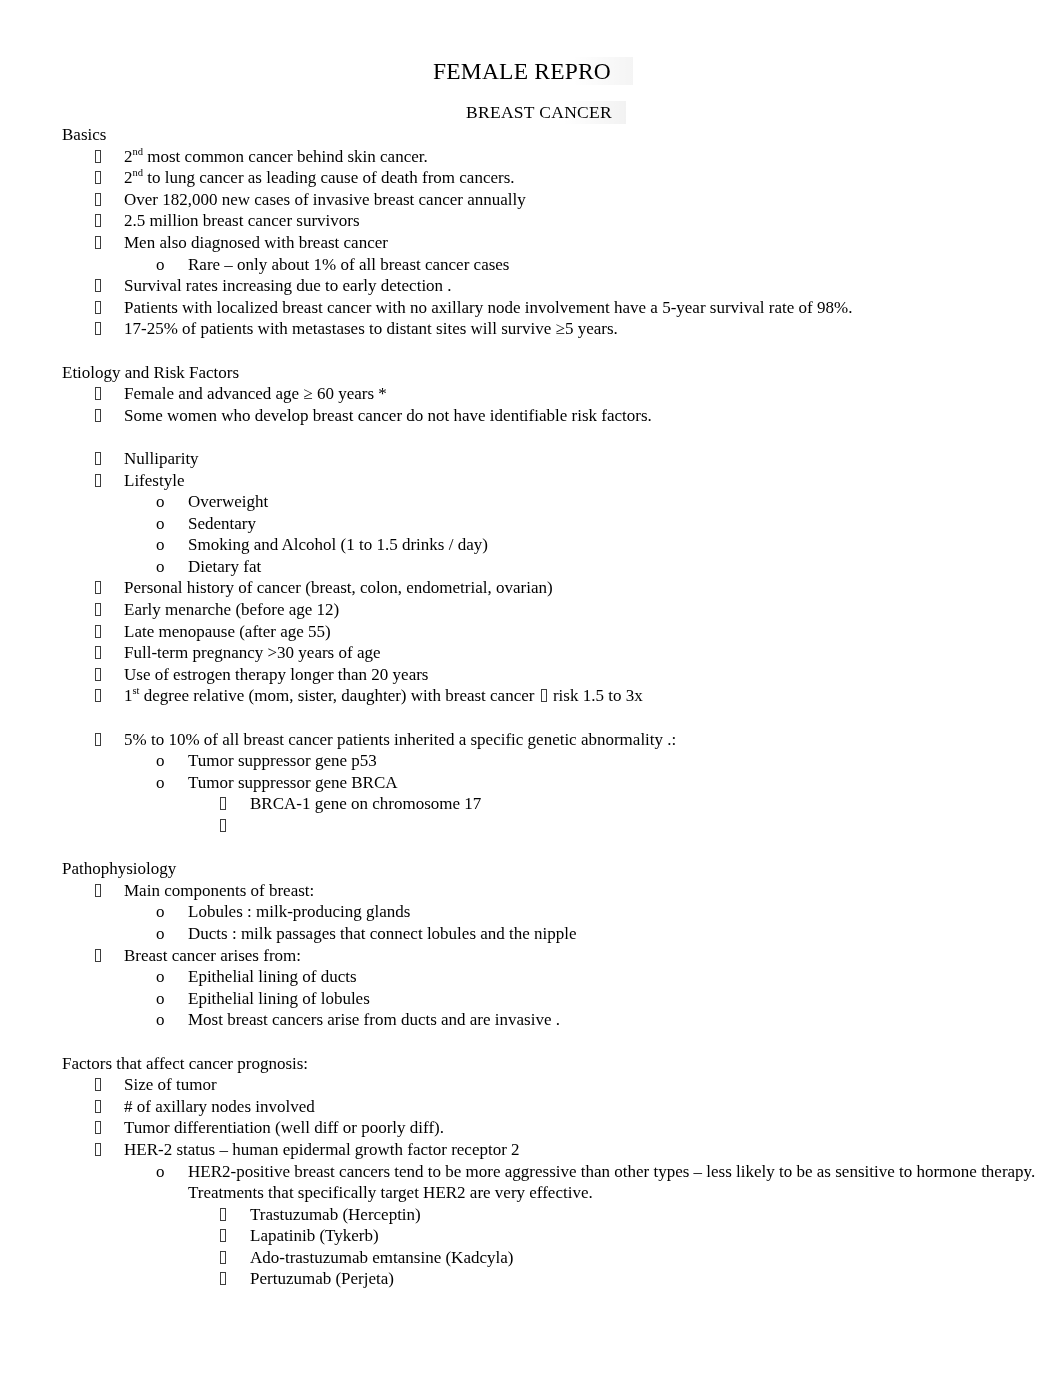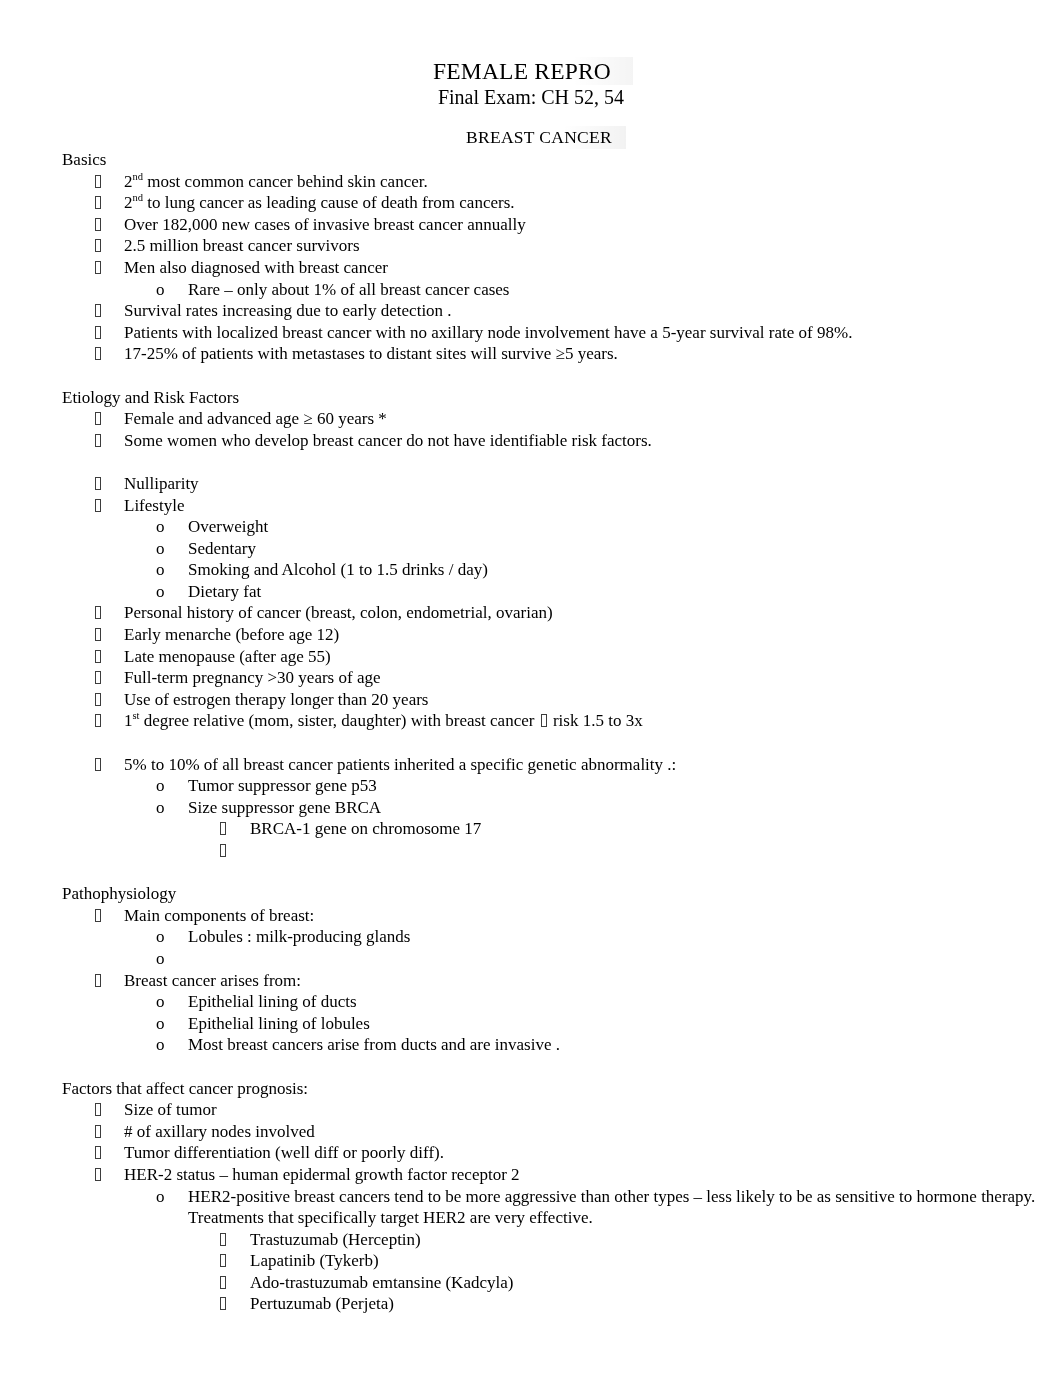--- a/index.html
+++ b/index.html
@@ -123,23 +123,20 @@
 </style>
 </head>
 <body>
 
 <div class="page">
 
   <div class="title-block">
     <div>
       <span class="doc-title">FEMALE REPRO</span>
     </div>
-    <div>
-      <span class="doc-subtitle">Final Exam: CH 52, 54</span>
-    </div>
   </div>
 
   <div class="section-title-center">
     <span>BREAST CANCER</span>
   </div>
 
   <div class="content">
 
     <p class="heading">Basics</p>
 
@@ -271,21 +268,21 @@
       <span class="txt">5% to 10% of all breast cancer patients inherited a specific genetic abnormality  .:</span>
     </div>
 
     <div class="row lvl2">
       <span class="mark">o</span>
       <span class="txt">Tumor suppressor gene  p53</span>
     </div>
 
     <div class="row lvl2">
       <span class="mark">o</span>
-      <span class="txt">Size suppressor gene  BRCA</span>
+      <span class="txt">Tumor suppressor gene  BRCA</span>
     </div>
 
     <div class="row lvl3">
       <span class="mark"><span class="tofu"></span></span>
       <span class="txt">BRCA-1 gene on chromosome 17</span>
     </div>
 
     <div class="row lvl3">
       <span class="mark"><span class="tofu"></span></span>
     </div>
@@ -299,20 +296,21 @@
       <span class="txt">Main components of breast:</span>
     </div>
 
     <div class="row lvl2">
       <span class="mark">o</span>
       <span class="txt">Lobules : milk-producing glands</span>
     </div>
 
     <div class="row lvl2">
       <span class="mark">o</span>
+      <span class="txt">Ducts : milk passages that connect lobules and the nipple</span>
     </div>
 
     <div class="row lvl1">
       <span class="mark"><span class="tofu"></span></span>
       <span class="txt">Breast cancer arises from:</span>
     </div>
 
     <div class="row lvl2">
       <span class="mark">o</span>
       <span class="txt">Epithelial lining of ducts</span>

